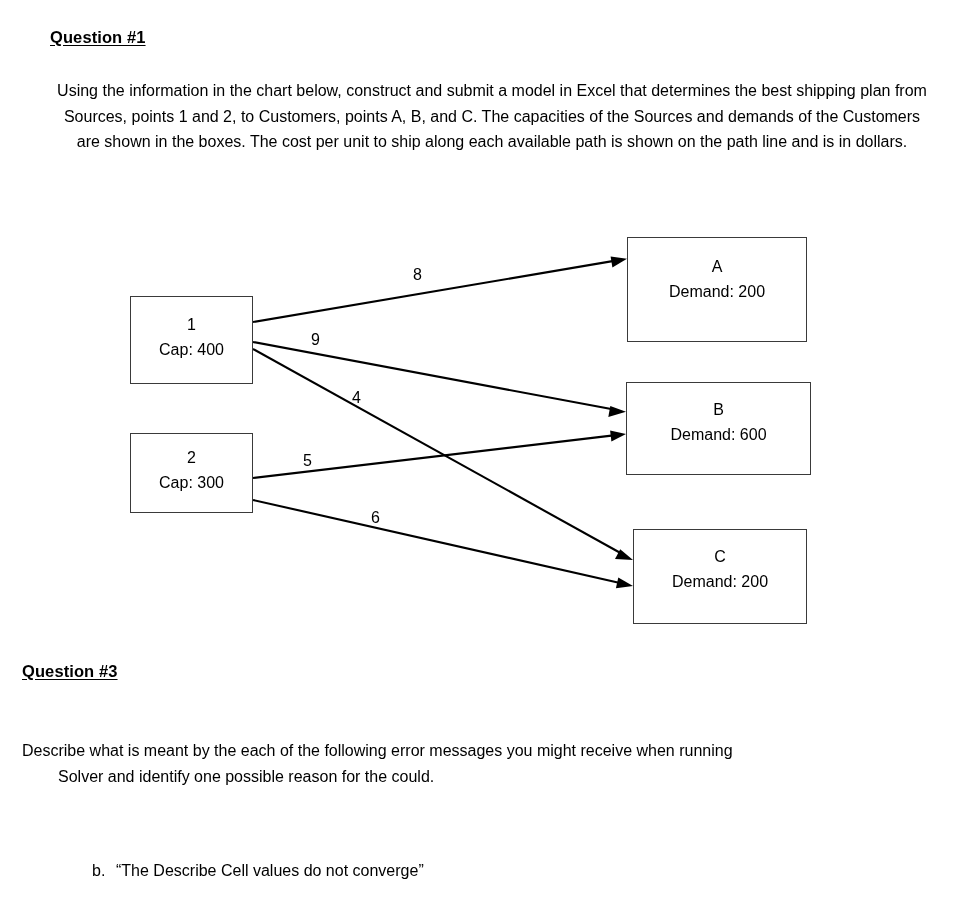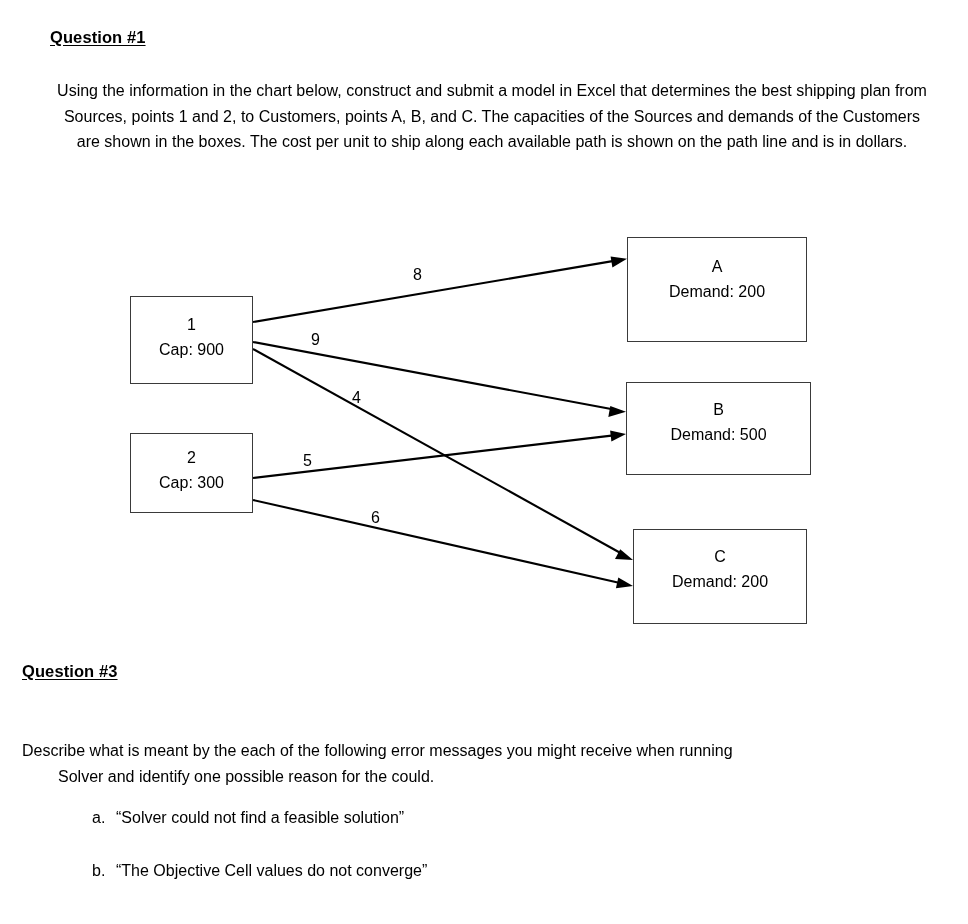--- a/index.html
+++ b/index.html
@@ -169,42 +169,42 @@
 
     <g>
       <line class="edge-line" x1="253" y1="500" x2="620.0" y2="583.0"></line>
       <polygon class="arrow-head" points="633,585.9 618.3,577.5 615.9,588.2"></polygon>
     </g>
   </svg>
 
   <div class="node-box" id="node-1">
     <div class="inner">
       <span class="node-title">1</span>
-      <span class="node-sub">Cap: 900</span>
+      <span class="node-sub">Cap: 400</span>
     </div>
   </div>
 
   <div class="node-box" id="node-2">
     <div class="inner">
       <span class="node-title">2</span>
       <span class="node-sub">Cap: 300</span>
     </div>
   </div>
 
   <div class="node-box" id="node-A">
     <div class="inner">
       <span class="node-title">A</span>
       <span class="node-sub">Demand: 200</span>
     </div>
   </div>
 
   <div class="node-box" id="node-B">
     <div class="inner">
       <span class="node-title">B</span>
-      <span class="node-sub">Demand: 500</span>
+      <span class="node-sub">Demand: 600</span>
     </div>
   </div>
 
   <div class="node-box" id="node-C">
     <div class="inner">
       <span class="node-title">C</span>
       <span class="node-sub">Demand: 200</span>
     </div>
   </div>
 
@@ -214,21 +214,18 @@
   <div class="edge-label" id="label-2B">5</div>
   <div class="edge-label" id="label-2C">6</div>
 
   <div class="q-heading" id="q2-heading">Question #3</div>
 
   <div class="para" id="q2-body">
     <span>Describe what is meant by the each of the following error messages you might receive when running</span>
     <span class="cont">Solver and identify one possible reason for the could.</span>
   </div>
 
-  <div class="list-item" id="item-a">
-    <span class="marker">a.</span><span>“Solver could not find a feasible solution”</span>
-  </div>
 
   <div class="list-item" id="item-b">
-    <span class="marker">b.</span><span>“The Objective Cell values do not converge”</span>
+    <span class="marker">b.</span><span>“The Describe Cell values do not converge”</span>
   </div>
 
 </div>
 
 </body></html>

